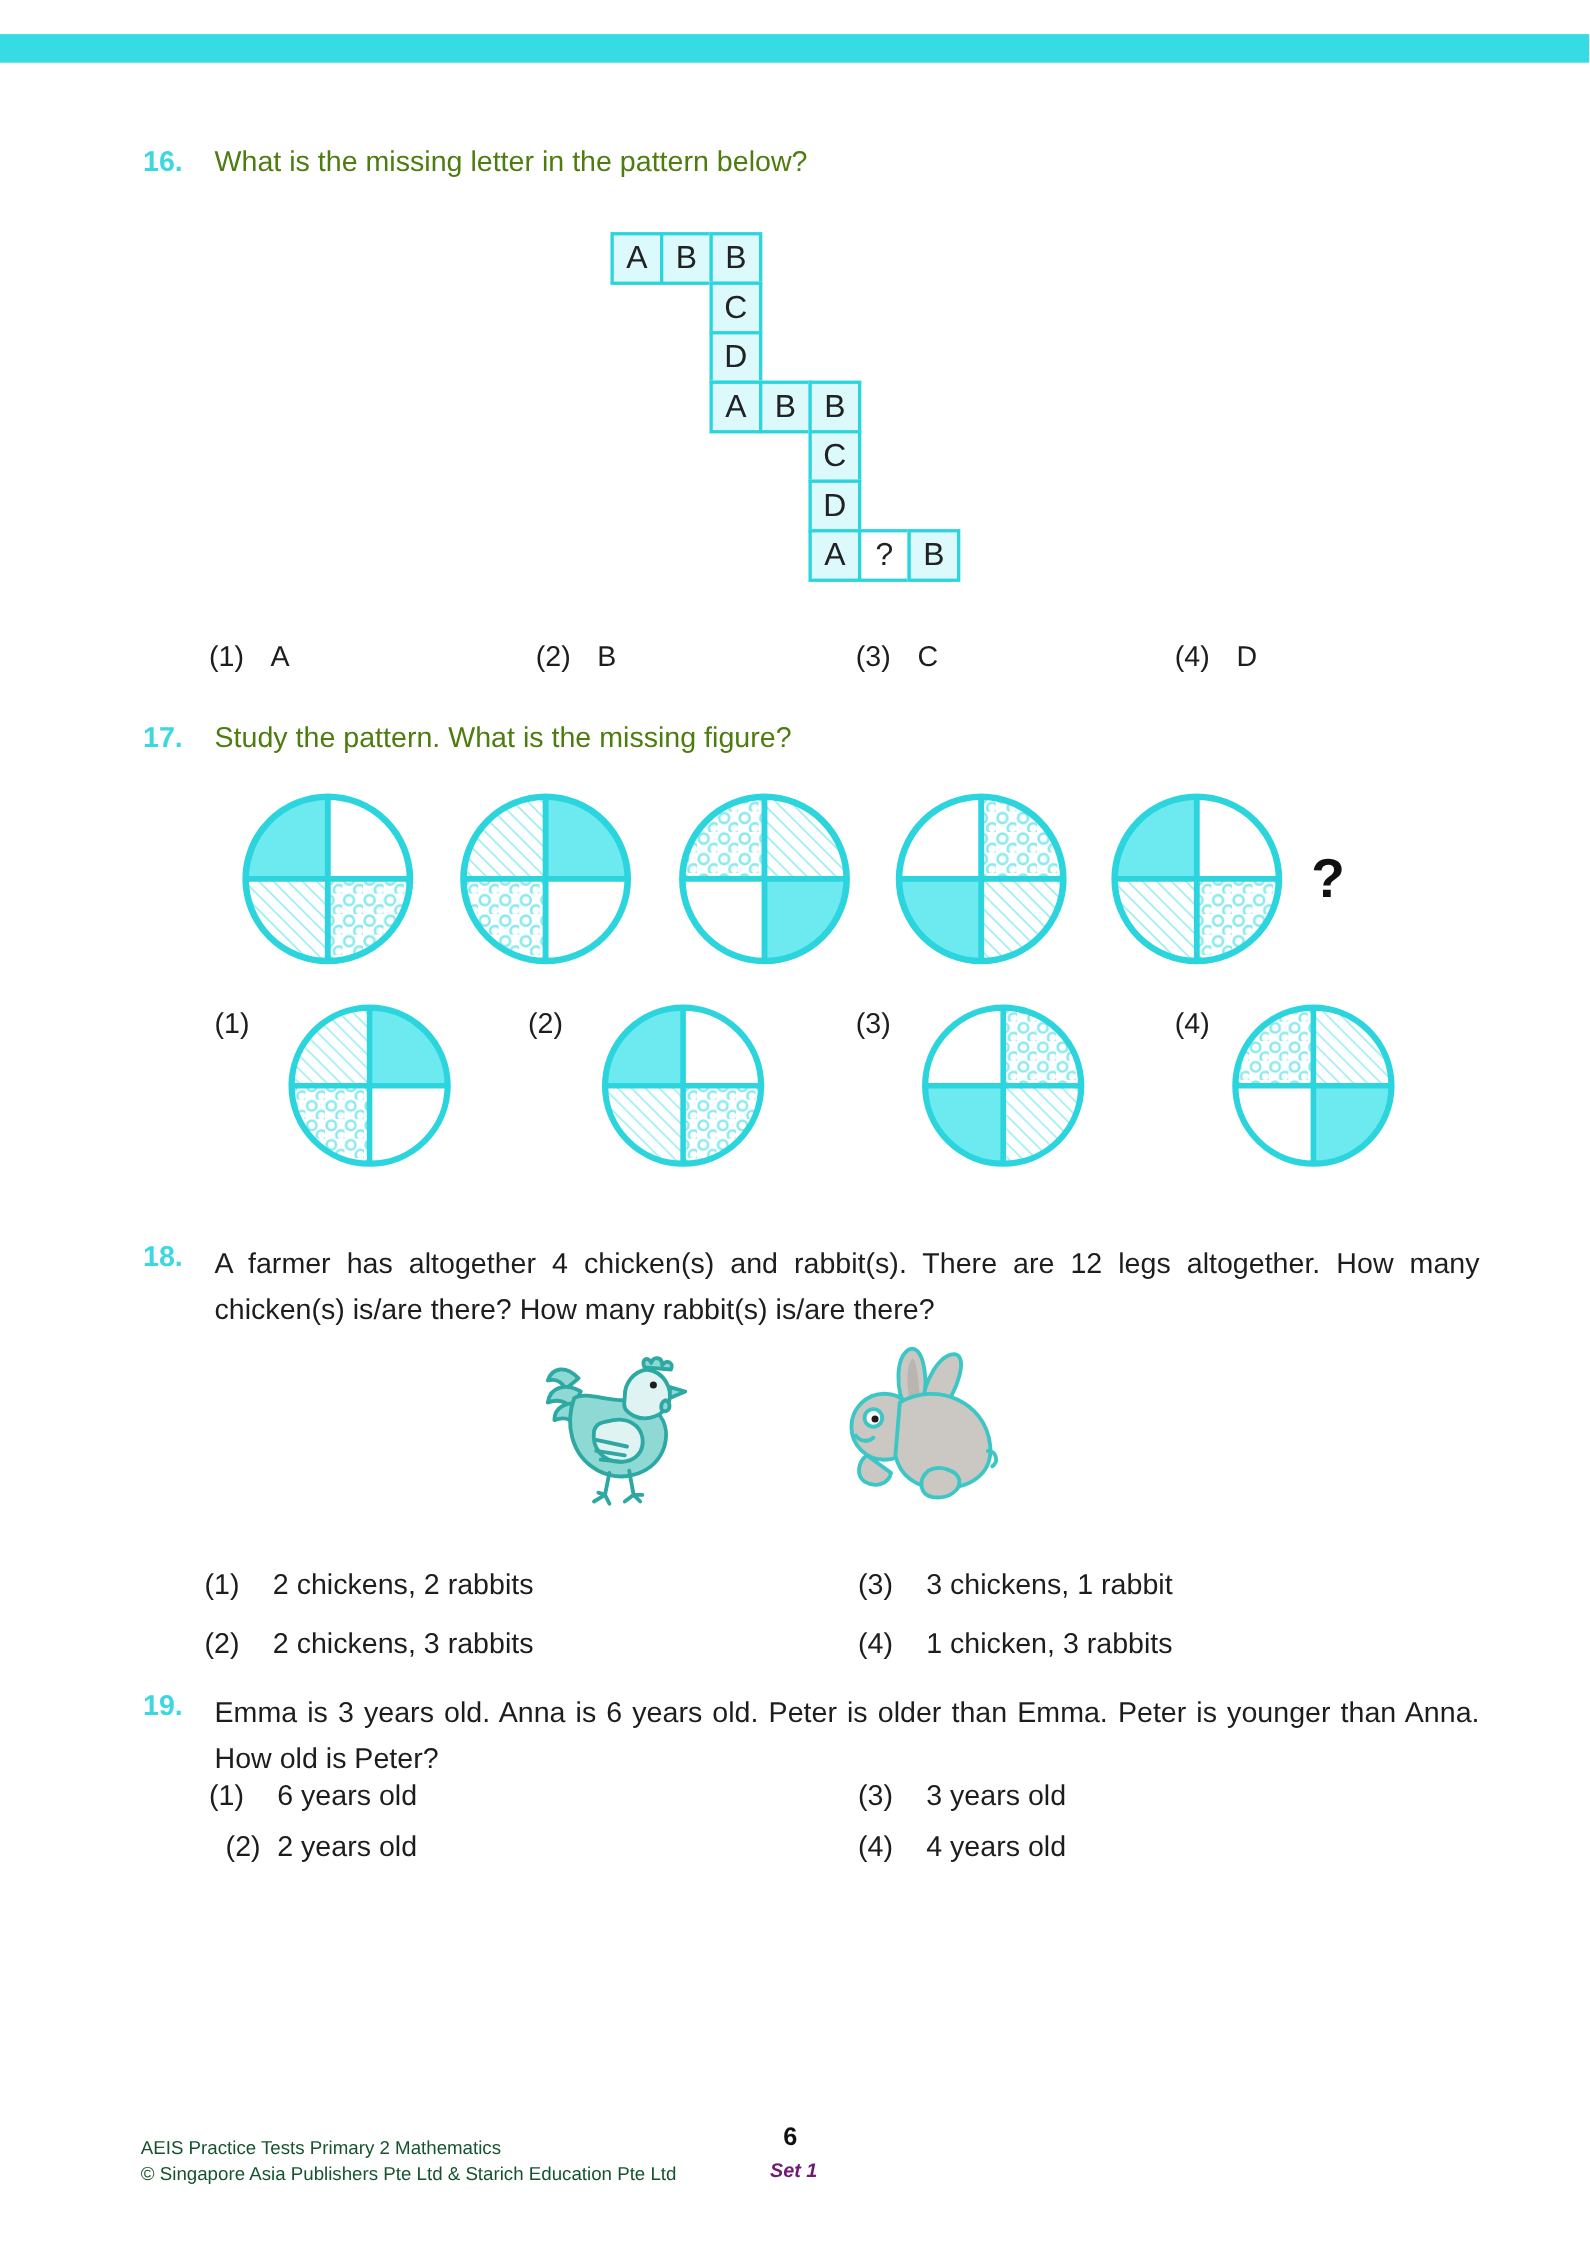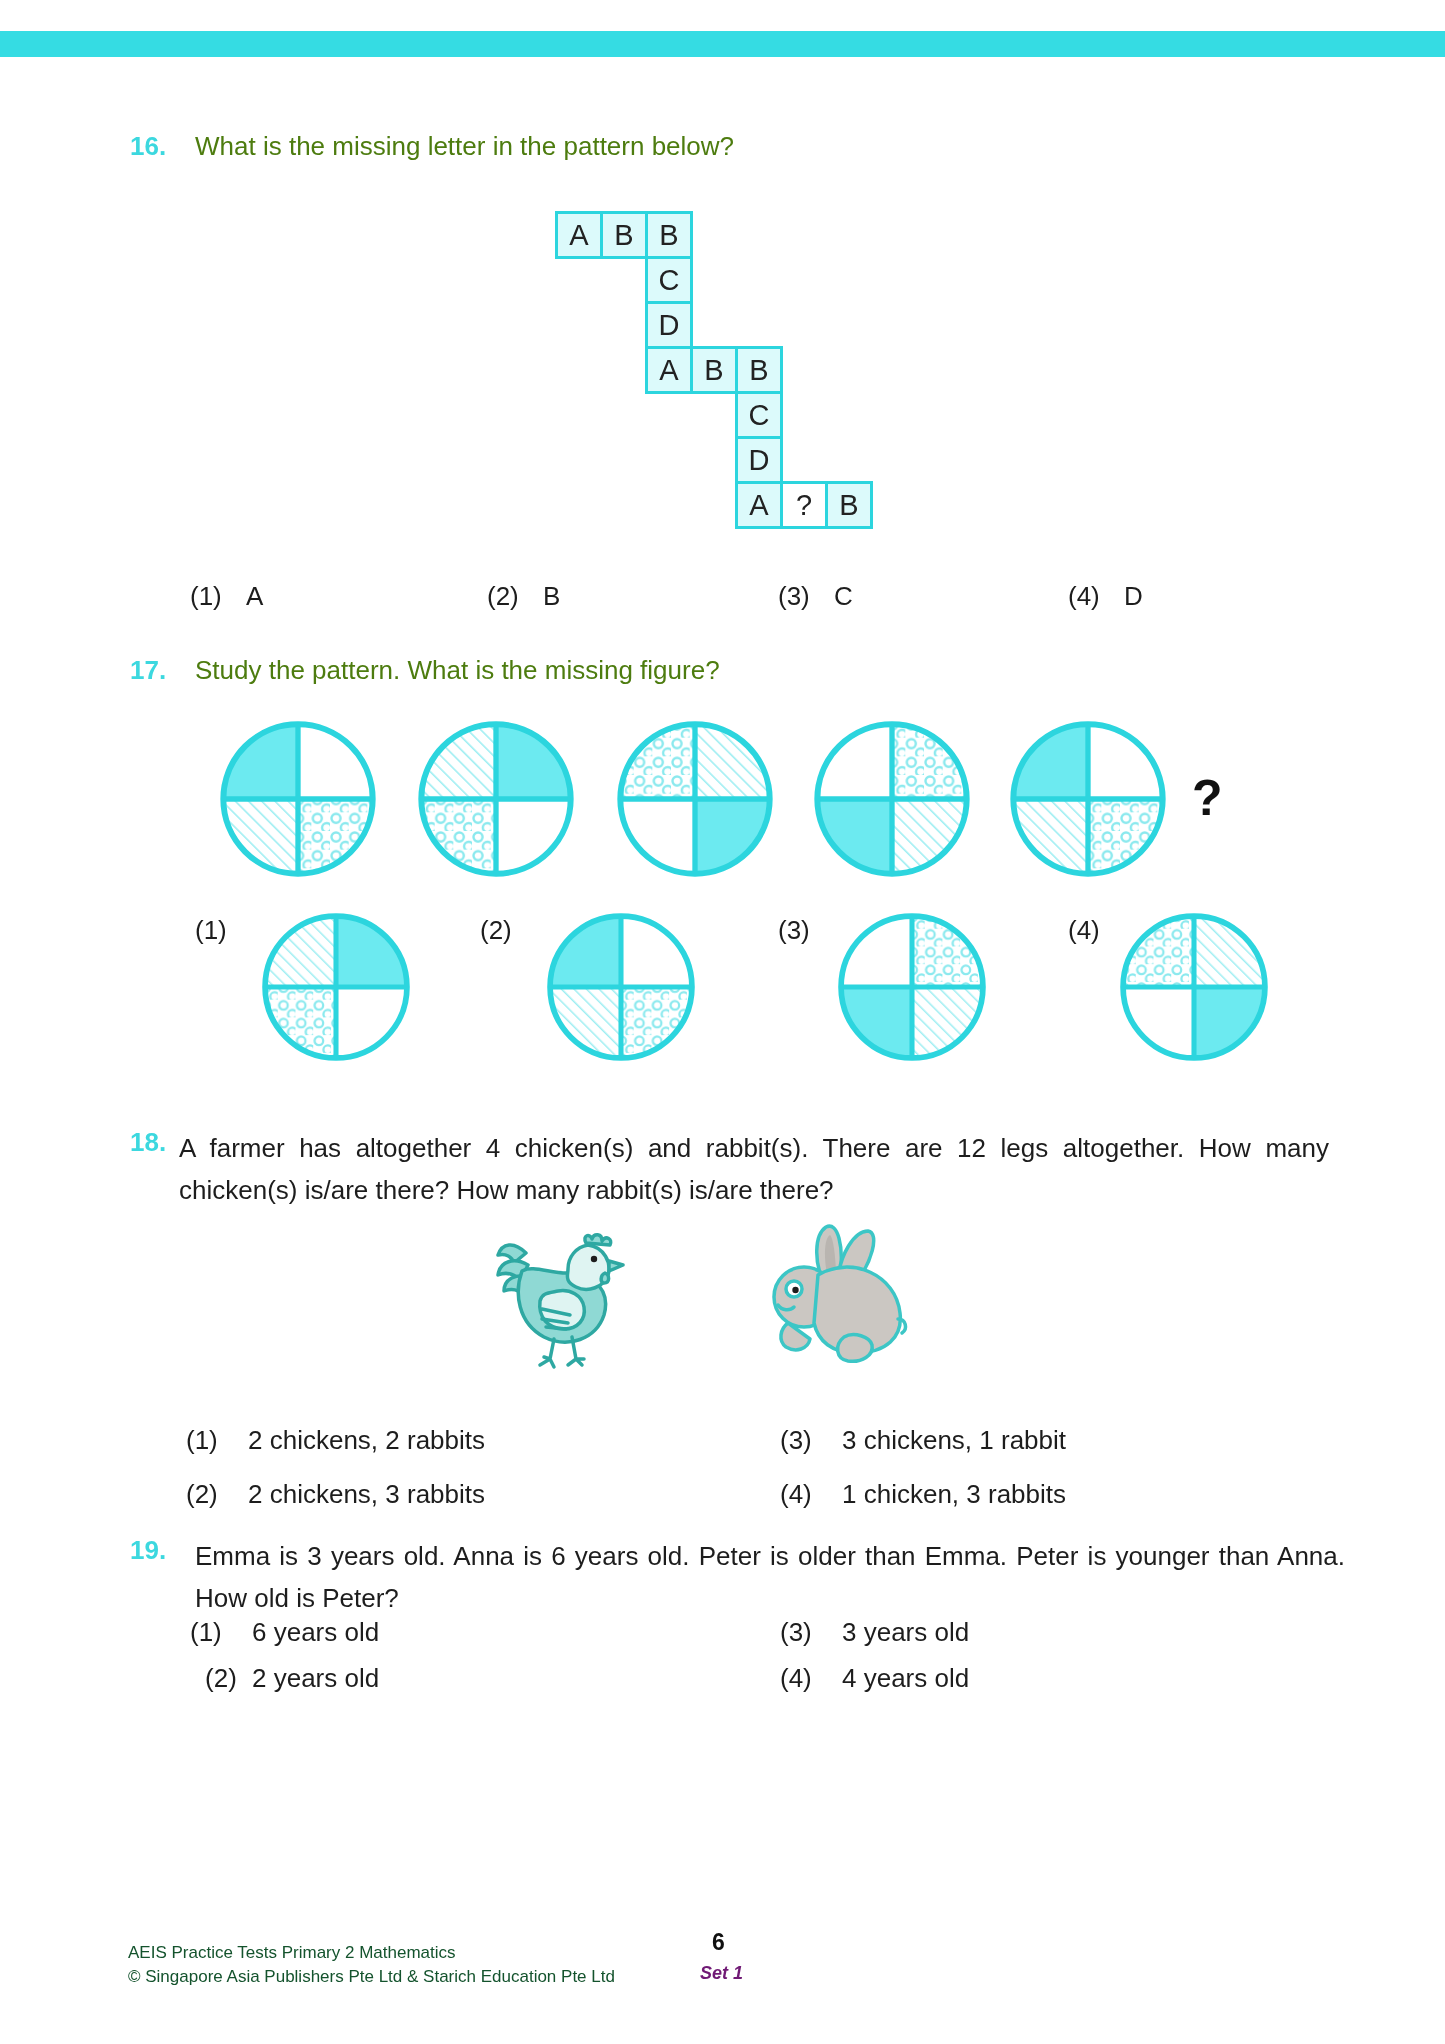--- a/index.html
+++ b/index.html
@@ -176,21 +176,21 @@
     <path d="M60,60 L4,60 A56,56 0 0 0 60,116 Z" fill="#ffffff"></path>
     <path d="M60,60 L116,60 A56,56 0 0 1 60,116 Z" fill="#6ceaf0"></path>
     <line x1="60" y1="4" x2="60" y2="116" stroke="#2cd5de" stroke-width="4"></line>
     <line x1="4" y1="60" x2="116" y2="60" stroke="#2cd5de" stroke-width="4"></line>
     <circle cx="60" cy="60" r="56" fill="none" stroke="#2cd5de" stroke-width="4.5"></circle>
   </svg>
       </div>
     </div>
 
   <div class="qnum" style="left:130px;top:1096px">18.</div>
-  <div class="qtext-block" style="left:179px;top:1096px;width:1150px">A farmer has altogether 4 chicken(s) and rabbit(s). There are 12 legs altogether. How many chicken(s) is/are there? How many rabbit(s) is/are there?</div>
+  <div class="qtext-block" style="left:195px;top:1096px;width:1150px">A farmer has altogether 4 chicken(s) and rabbit(s). There are 12 legs altogether. How many chicken(s) is/are there? How many rabbit(s) is/are there?</div>
 
   <div class="circ" style="left:492px;top:1200px">
     <svg width="140" height="155" viewBox="0 0 140 155">
       <g stroke="#2ea8a2" stroke-width="3.5" stroke-linejoin="round" stroke-linecap="round">
         <path d="M34,22 C22,10 10,12 6,24 C14,22 20,26 22,32 Z" fill="#8fd9d4"></path>
         <path d="M36,34 C22,26 8,30 6,44 C16,40 24,44 28,50 Z" fill="#8fd9d4"></path>
         <path d="M38,46 C24,42 12,48 12,60 C22,56 28,60 32,64 Z" fill="#8fd9d4"></path>
         <path d="M30,40 C22,62 26,92 52,106 C76,118 104,108 112,84 C116,70 112,58 102,50 C94,44 84,42 74,42 C58,42 40,34 30,40 Z" fill="#8fd9d4"></path>
         <path d="M94,12 C90,4 98,2 100,8 C102,2 110,2 110,10 C114,4 121,8 118,14 Z" fill="#8fd9d4"></path>
         <path d="M96,14 C84,16 76,26 76,38 C76,44 72,50 84,56 C96,62 112,56 116,44 C120,32 112,16 96,14 Z" fill="#dff4f2"></path>

